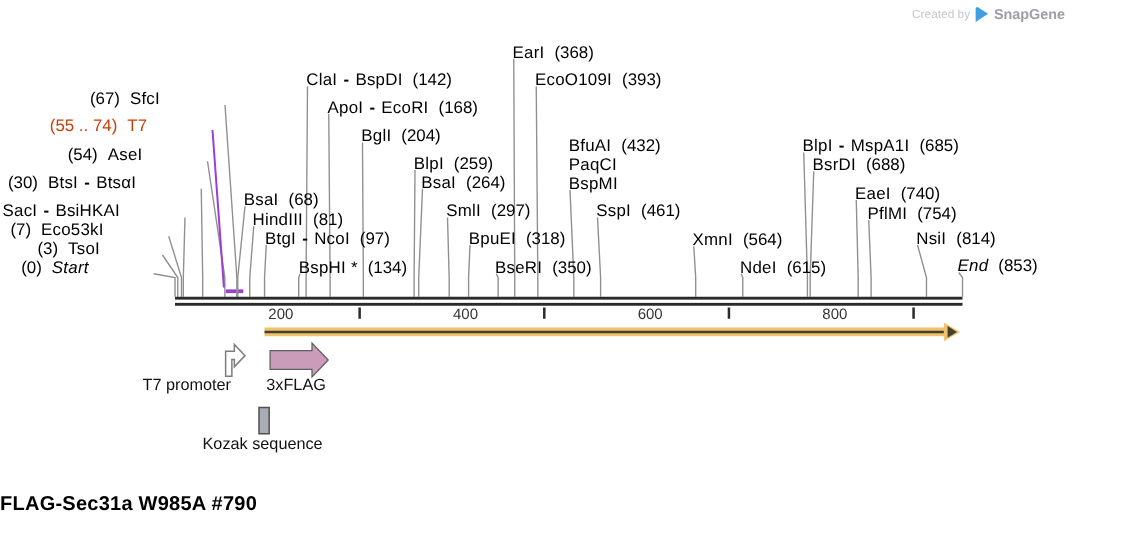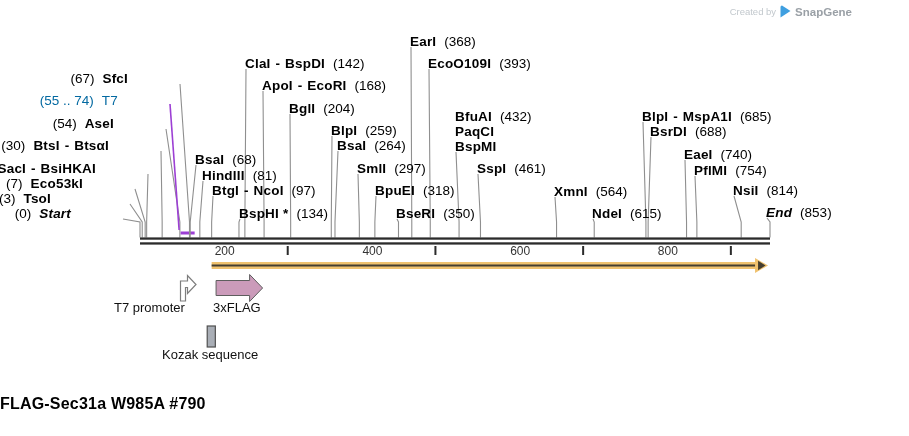--- a/index.html
+++ b/index.html
@@ -1,24 +1,24 @@
 <!DOCTYPE html>
 <html><head>
 <meta charset="utf-8">
 <style>
   html,body{margin:0;padding:0;background:#ffffff;}
   .canvas{position:relative;width:860px;height:436px;background:#fff;overflow:hidden;
           font-family:"Liberation Sans",sans-serif;}
   #map-graphics{position:absolute;left:0;top:0;width:909px;height:436px;}
   .site-label{position:absolute;white-space:nowrap;font-size:13.5px;line-height:13px;color:#000;}
-  .site-label .enz{font-weight:bold;letter-spacing:.2px;}
+  .site-label .enz{font-weight:normal;letter-spacing:.2px;}
   .site-label .pre{font-weight:normal;margin-right:8px;}
   .site-label .post{font-weight:normal;margin-left:8px;}
   .site-label .sep{font-weight:bold;padding:0 5px;}
-  .site-label.purple{color:#0369a1;}
+  .site-label.purple{color:#c2410c;}
   .site-label.purple .enz{font-weight:normal;}
   .site-label.italic .enz{font-style:italic;}
   .ruler-num{position:absolute;font-size:12px;color:#333;line-height:11px;}
   .feat-label{position:absolute;white-space:nowrap;font-size:13px;color:#111;}
   .footer{position:absolute;left:0;top:395px;width:909px;text-align:left;}
   .map-title{font-size:16px;font-weight:bold;letter-spacing:.2px;color:#000;}
   .map-length{font-size:12.5px;color:#222;margin-top:3px;}
   .watermark{position:absolute;top:5px;right:8px;display:flex;align-items:center;gap:4px;}
   .wm-created{font-size:9.5px;color:#c2c8cd;}
   .wm-brand{font-size:11.5px;color:#9aa0a6;font-weight:bold;}
@@ -80,21 +80,21 @@
       <line x1="211.64126611957795" y1="265.5" x2="759.0457209847597" y2="265.5" stroke="#453f30" stroke-width="2"></line>
       <polygon points="755.0457209847597,258 768.0457209847597,265.5 755.0457209847597,273" fill="#f0c26e"></polygon>
       <polygon points="758.0457209847597,260.8 765.5457209847597,265.5 758.0457209847597,270.2" fill="#453f30"></polygon>
       <path d="M180.5,301 L180.5,281 L187.5,281 L187.5,275.5 L196,284.5 L187.5,293.5 L187.5,287.5 L185.5,287.5 L185.5,301 Z" fill="#ffffff" stroke="#7d7d7d" stroke-width="1.2"></path>
       <polygon points="216.07268464243845,280.5 249.60257913247364,280.5 249.60257913247364,274.5 262.60257913247364,288 249.60257913247364,301.5 249.60257913247364,295.5 216.07268464243845,295.5" fill="#cb9bba" stroke="#5e5e5e" stroke-width="1"></polygon>
       <rect x="207.20984759671745" y="326" width="8.124267291910911" height="21" fill="#a9aeb6" stroke="#4f4f4f" stroke-width="1.2"></rect>
     </svg>
 
   <div>
       <div class="site-label italic" style="right: 789px; top: 207px;"><span class="pos pre">(0)</span><span class="enz">Start</span></div>
-      <div class="site-label" style="right: 809px; top: 192px;"><span class="pos pre">(3)</span><span class="enz">TsoI</span></div>
+      <div class="site-label" style="right: 780px; top: 192px;"><span class="pos pre">(3)</span><span class="enz">TsoI</span></div>
       <div class="site-label" style="right: 777px; top: 177px;"><span class="pos pre">(7)</span><span class="enz">Eco53kI</span></div>
       <div class="site-label" style="right: 764px; top: 162px;"><span class="pos pre">(9)</span><span class="enz">SacI</span><span class="sep">-</span><span class="enz">BsiHKAI</span></div>
       <div class="site-label" style="right: 751px; top: 139px;"><span class="pos pre">(30)</span><span class="enz">BtsI</span><span class="sep">-</span><span class="enz">BtsαI</span></div>
       <div class="site-label" style="right: 746px; top: 117px;"><span class="pos pre">(54)</span><span class="enz">AseI</span></div>
       <div class="site-label purple" style="right: 742px; top: 94px;"><span class="pos pre">(55 .. 74)</span><span class="enz">T7</span></div>
       <div class="site-label" style="right: 732px; top: 72px;"><span class="pos pre">(67)</span><span class="enz">SfcI</span></div>
       <div class="site-label" style="left: 195px; top: 153px;"><span class="enz">BsaI</span><span class="pos post">(68)</span></div>
       <div class="site-label" style="left: 202px; top: 169px;"><span class="enz">HindIII</span><span class="pos post">(81)</span></div>
       <div class="site-label" style="left: 212px; top: 184px;"><span class="enz">BtgI</span><span class="sep">-</span><span class="enz">NcoI</span><span class="pos post">(97)</span></div>
       <div class="site-label" style="left: 239px; top: 207px;"><span class="enz">BspHI *</span><span class="pos post">(134)</span></div>

